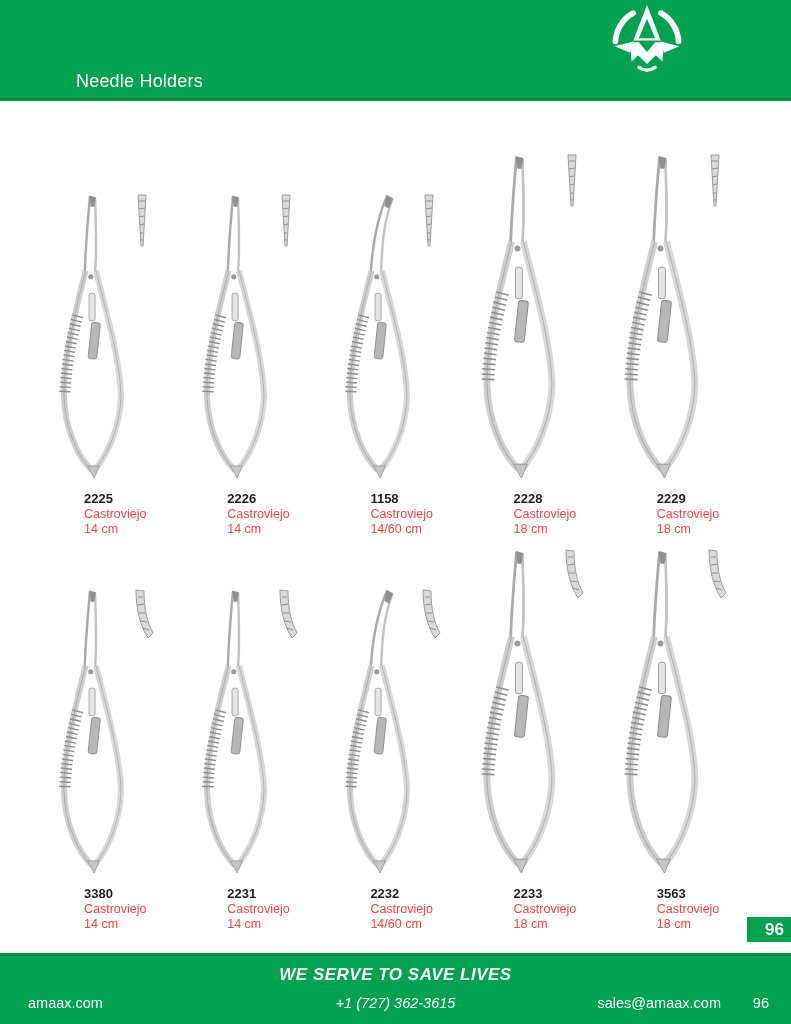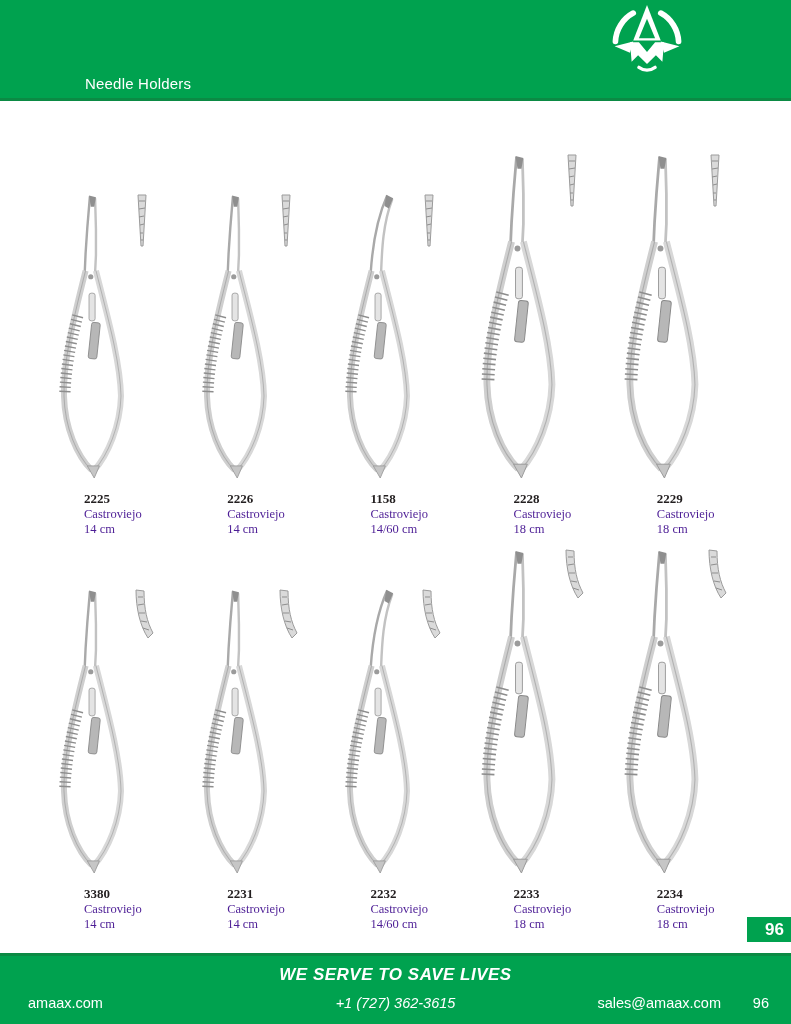--- a/index.html
+++ b/index.html
@@ -16,42 +16,42 @@
   }
   .logo {
     position:absolute; top:5px; left:604px; width:86px; height:68px;
   }
   .brand {
     position:absolute; top:77px; left:515px; width:262px;
     text-align:center; color:#ffffff; font-size:15px; letter-spacing:0.6px;
     white-space:nowrap;
   }
   .page-title {
-    position:absolute; bottom:6px; left:85px;
-    color:#ffffff; font-size:15px; letter-spacing:0.2px;
+    position:absolute; bottom:6px; left:76px;
+    color:#ffffff; font-size:18px; letter-spacing:0.2px;
   }
 
   
   .row {
     position:absolute; left:38px; width:716px;
     display:grid; grid-template-columns:repeat(5,1fr);
   }
   .row1 { top:146px; }
   .row2 { top:541px; }
-  .cell { position:relative;font-family:Liberation Serif, serif; }
+  .cell { position:relative; }
   .imgbox { position:relative; height:332px; width:100%; }
   .inst { position:absolute; bottom:0; left:50%; transform:translateX(-66%); }
   .h14 .inst { width:104px; height:285px; }
   .h18 .inst { width:116px; height:325px; }
   .tipimg { position:absolute; width:26px; height:62px; right:18%; }
   .h14 .tipimg { top:46px; }
   .h18 .tipimg { top:6px; }
   .label { margin-top:13px; padding-left:46px; line-height:1.22; }
   .code  { font-size:13px; font-weight:bold; color:#231f20; }
-  .pname, .psize { font-size:12.5px; color:#4c1d95; }
+  .pname, .psize { font-size:12.5px; color:#ef4444; }
 
   
   .pagenum-box {
     position:absolute; right:0; bottom:82px; width:44px; height:25px;
     background:#00a24f; color:#ffffff; font-size:17px; font-weight:bold;
     text-align:right; line-height:25px; padding-right:7px;
   }
 
   
   .footer {
@@ -271,21 +271,21 @@
   <div class="cell h18">
     <div class="imgbox">
       <svg class="inst">
           <use href="#sym-holder"></use>
         </svg>
       <svg class="tipimg">
           <use href="#sym-tip-curved"></use>
         </svg>
     </div>
     <div class="label">
-      <div class="code">2234</div>
+      <div class="code">3563</div>
       <div class="pname">Castroviejo</div>
       <div class="psize">18 cm</div>
     </div>
   </div>
 </div>
 
 <div class="pagenum-box">96</div>
 
 <div class="footer">
   <div class="tagline">WE SERVE TO SAVE LIVES</div>

